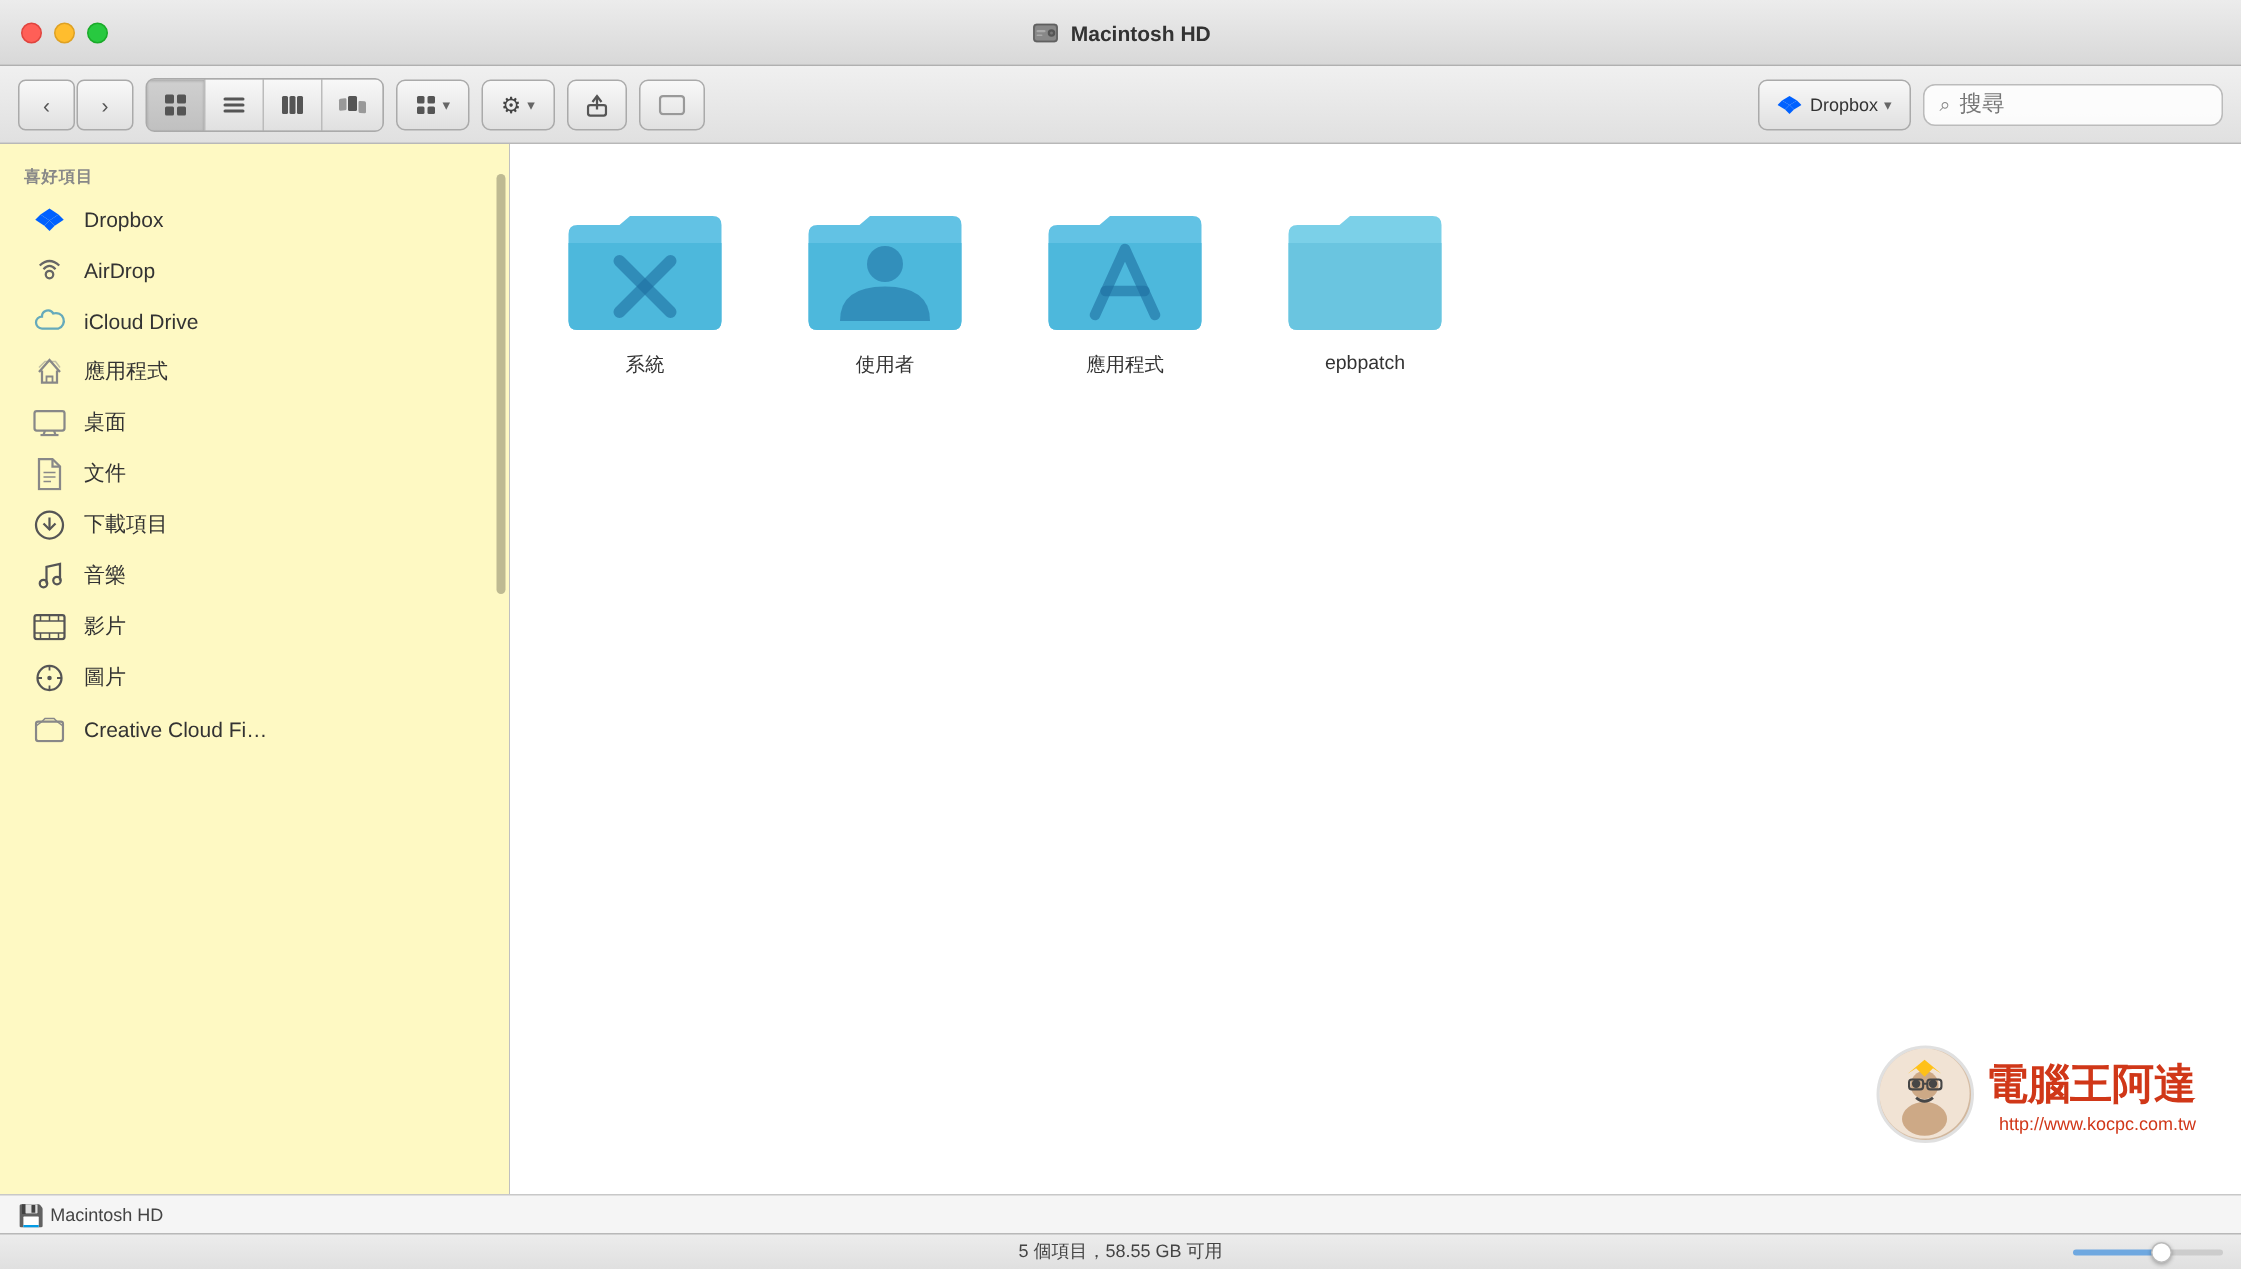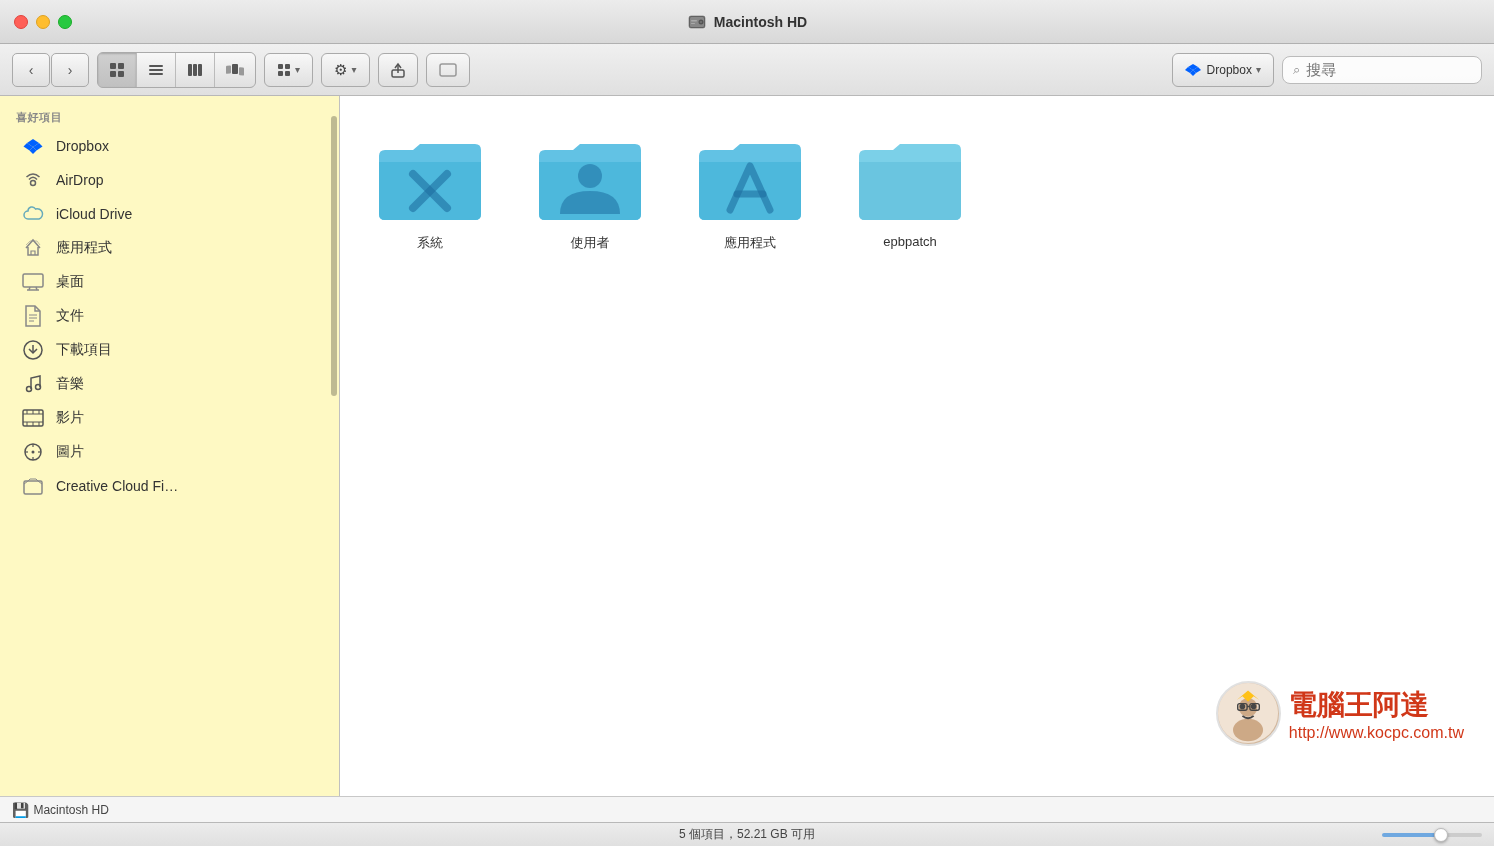--- a/index.html
+++ b/index.html
@@ -300,31 +300,31 @@
       color: #444;
       flex-shrink: 0;
     }
     .path-icon {
       font-size: 14px;
     }
 
     
     .watermark {
       position: absolute;
-      bottom: 50px;
+      bottom: 34px;
       right: 30px;
       opacity: 0.9;
     }
     .watermark-text {
       font-size: 28px;
       font-weight: 900;
       color: #cc2200;
     }
     .watermark-url {
-      font-size: 16px;
+      font-size: 12px;
       color: #cc2200;
       text-align: right;
     }
     .watermark-content {
       display: flex;
       align-items: center;
       gap: 8px;
     }
     .watermark-textblock {
       display: flex;
@@ -663,17 +663,17 @@
     </div>
   </div>
 </div>
 
 <div class="path-bar">
   <span class="path-icon">💾</span>
   <span>Macintosh HD</span>
 </div>
 
 <div class="status-bar">
-  <span>5 個項目，52.21 GB 可用</span>
+  <span>5 個項目，58.55 GB 可用</span>
   <div class="status-bar-right">
     <input type="range" class="zoom-slider" min="0" max="100" value="60" style="">
   </div>
 </div>
 
 </body></html>

